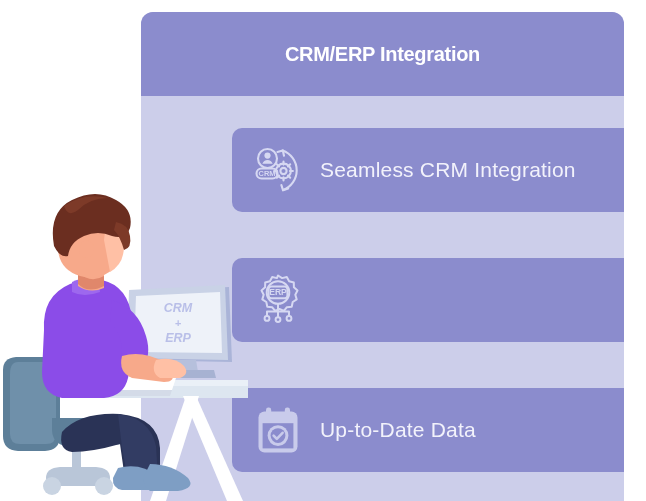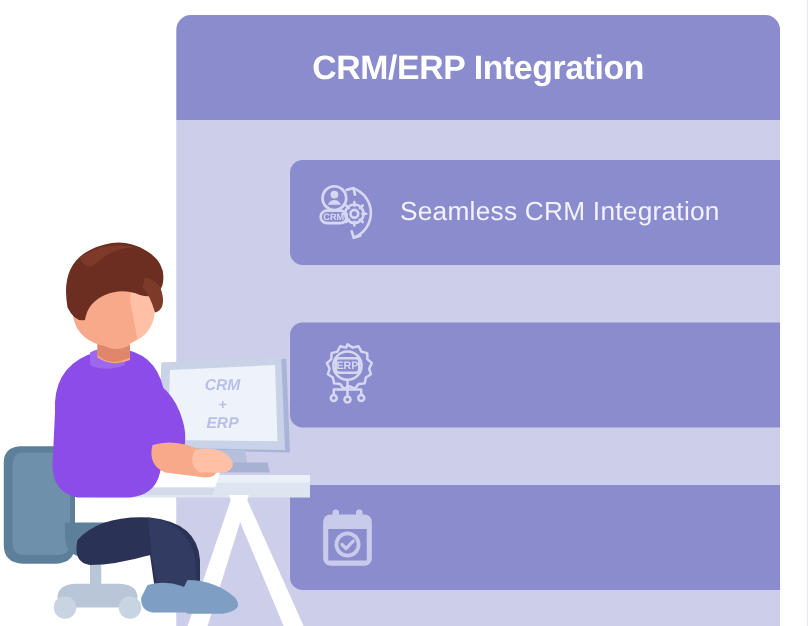--- a/index.html
+++ b/index.html
@@ -13,21 +13,21 @@
   
   .panel{
     position:absolute;left:141px;top:12px;width:483px;height:489px;
     background:#ccceea;border-radius:12px 12px 0 0;overflow:hidden;
   }
   .panel-header{
     position:absolute;left:0;top:0;width:100%;height:84px;
     background:#8b8ccd;display:flex;align-items:center;justify-content:center;
   }
   .panel-title{
-    color:#ffffff;font-size:27px;font-weight:bold;letter-spacing:-0.3px;
+    color:#ffffff;font-size:20px;font-weight:bold;letter-spacing:-0.3px;
     white-space:nowrap;
   }
 
   
   .card{
     position:absolute;left:91px;width:392px;height:84px;
     background:#8b8ccd;border-radius:10px 0 0 10px;
     display:flex;align-items:center;
   }
   .card.c1{top:116px;}
@@ -104,20 +104,21 @@
         <g fill="#c9cbeb">
           <rect x="16" y="5.5" width="5.2" height="9" rx="2.4"></rect>
           <rect x="34.8" y="5.5" width="5.2" height="9" rx="2.4"></rect>
           <rect x="8.5" y="9.5" width="39" height="41" rx="6"></rect>
         </g>
         <rect x="12.6" y="21.2" width="30.8" height="25.2" fill="#8b8ccd"></rect>
         <circle cx="28" cy="33.6" r="10.4" fill="#c9cbeb"></circle>
         <circle cx="28" cy="33.6" r="7.4" fill="#8b8ccd"></circle>
         <path d="M23.6 33.6l3.2 3.3 5.8-6.1" fill="none" stroke="#c9cbeb" stroke-width="2.6" stroke-linecap="round" stroke-linejoin="round"></path>
       </svg>
+      <div class="card-label">Up-to-Date Data</div>
     </div>
 
   </div>
 
   <svg class="illus" viewBox="0 0 646 501">
 
     <g>
       <path d="M75 380 L248 380 L248 398 L75 398 Z" fill="#dde6f0"></path>
       <path d="M75 380 L248 380 L248 386 L75 386 Z" fill="#eaf0f7"></path>
 

